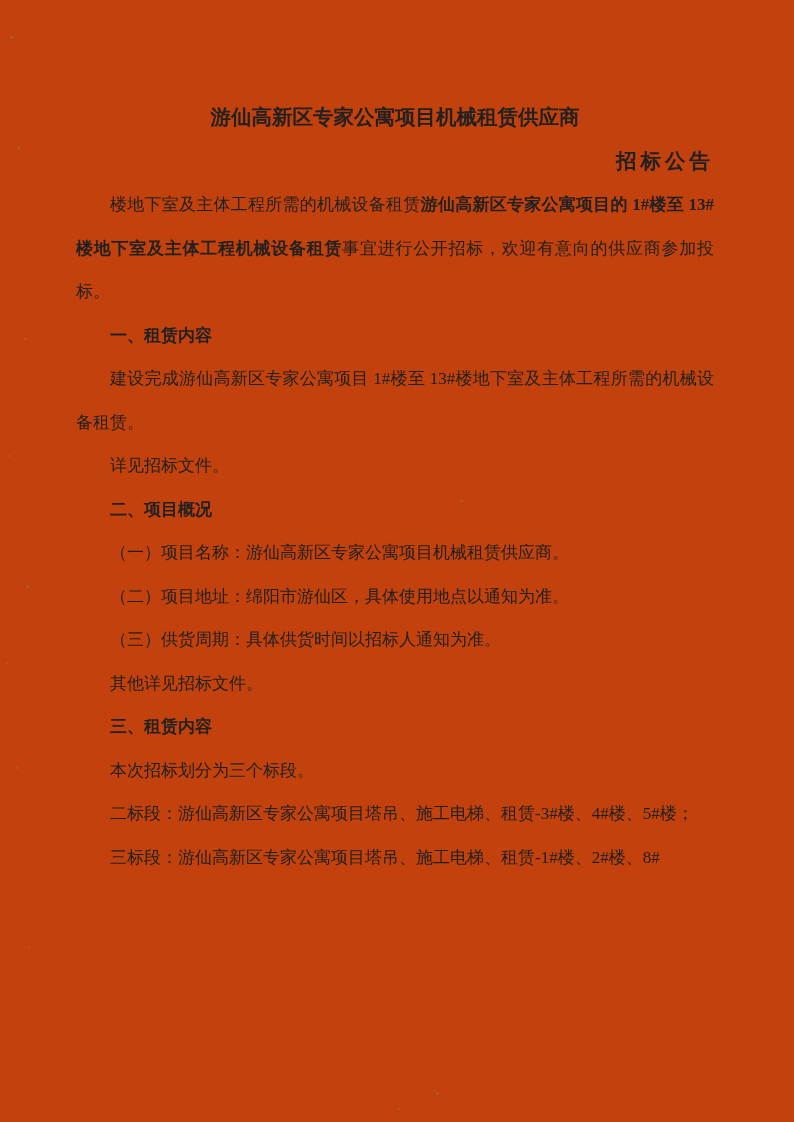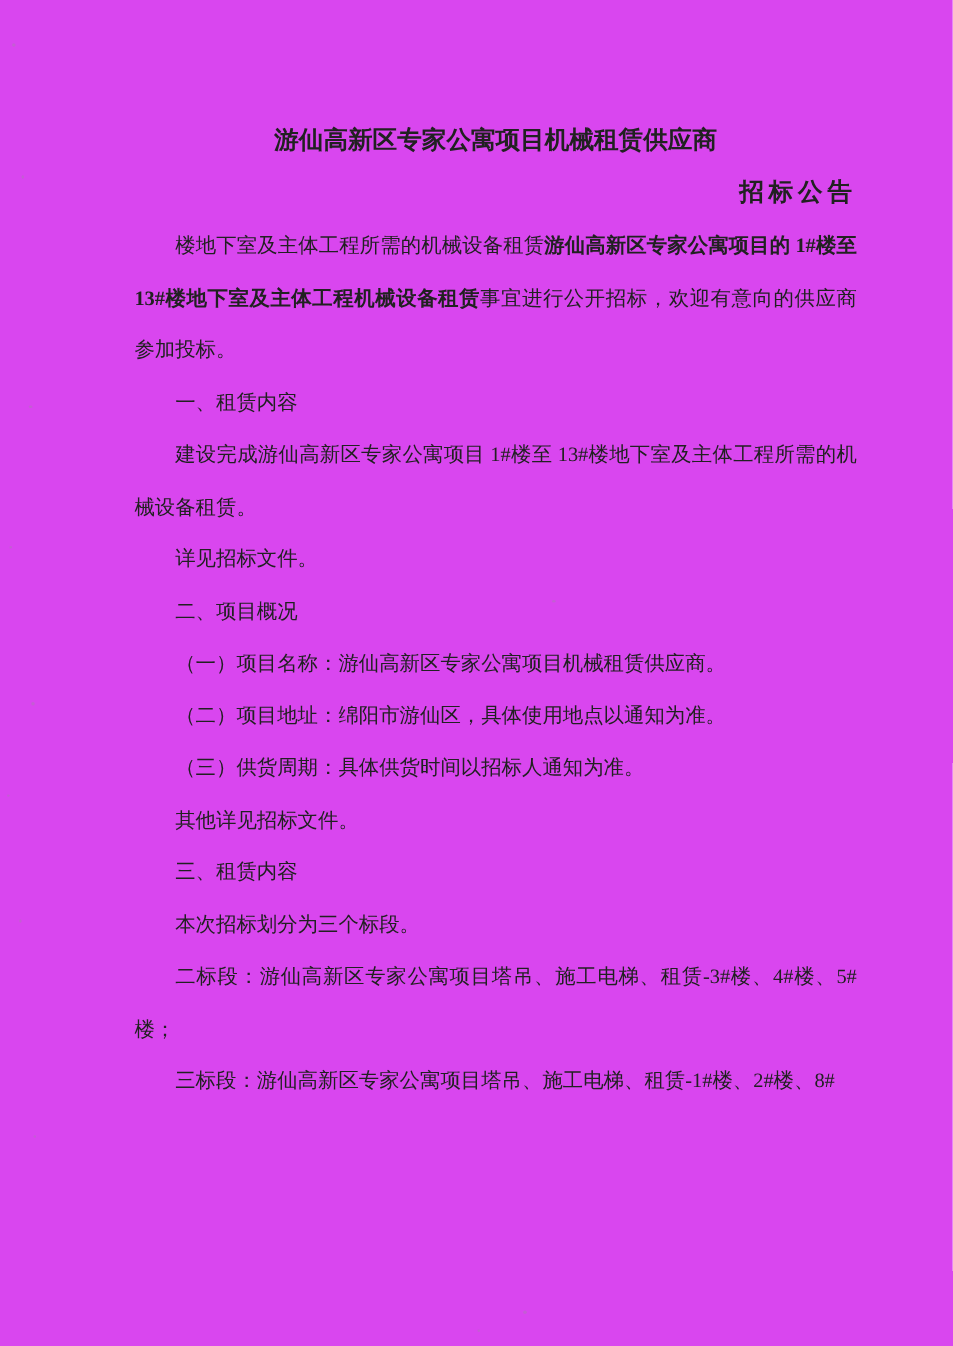--- a/index.html
+++ b/index.html
@@ -5,22 +5,22 @@
   html, body {
     margin: 0;
     padding: 0;
     background: #ffffff;
   }
   .page {
     position: relative;
     width: 794px;
     height: 1122px;
     box-sizing: border-box;
-    background: #d946ef;
-    padding: 96px 80px 0 112px;
+    background: #c2410c;
+    padding: 96px 80px 0 76px;
     overflow: hidden;
     font-family: "Liberation Serif", "DejaVu Serif", serif;
     color: #212121;
   }
   .line {
     margin: 0;
     font-size: 17px;
     line-height: 43.5px;
     text-align: justify;
     text-indent: 2em;
@@ -30,21 +30,21 @@
     font-size: 20.5px;
     font-weight: bold;
     text-align: center;
     text-indent: 0;
   }
   .subtitle {
     letter-spacing: 4px;
     text-align: right;
   }
   .heading {
-    font-weight: normal;
+    font-weight: bold;
   }
   .b {
     font-weight: bold;
   }
   
   .speck {
     position: absolute;
     background: rgba(150, 150, 150, 0.30);
     border-radius: 50%;
   }

